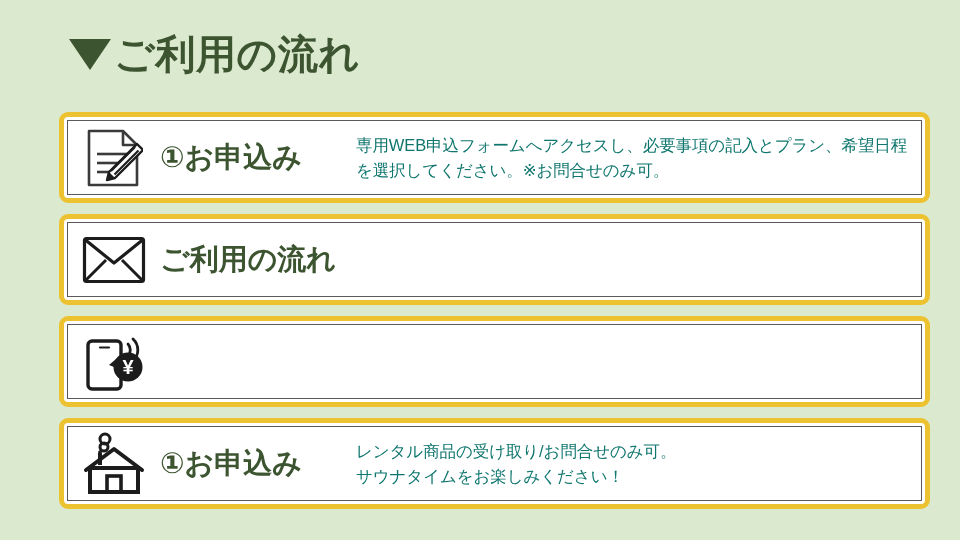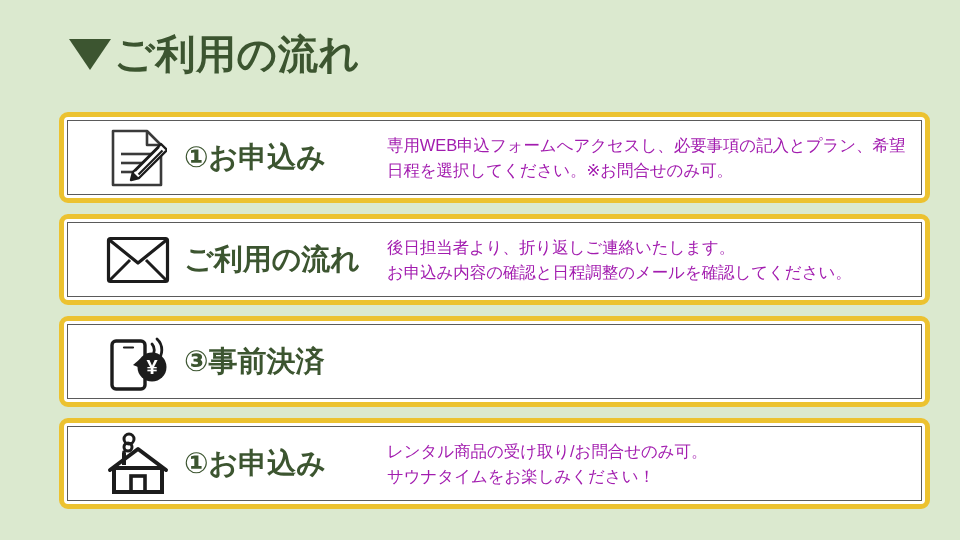--- a/index.html
+++ b/index.html
@@ -66,21 +66,21 @@
     position: relative;
   }
   .step-inner {
     box-sizing: border-box;
     width: 100%;
     height: 100%;
     border: 1px solid #5a5a5a;
     background: #ffffff;
     display: flex;
     align-items: center;
-    padding-left: 36px;
+    padding-left: 12px;
   }
   .step-icon {
     width: 68px;
     height: 66px;
     flex: none;
     display: flex;
     align-items: center;
     justify-content: center;
   }
   .step-icon svg { display: block; }
@@ -88,26 +88,26 @@
     color: #3c5530;
     font-size: 29px;
     font-weight: bold;
     line-height: 1;
     white-space: nowrap;
     margin-left: 12px;
     width: 192px;
     flex: none;
   }
   .step-body {
-    color: #a21caf;
+    color: #0f766e;
     font-size: 16.5px;
     line-height: 1.5;
     white-space: pre-line;
     flex: 1;
-    margin-left: 11px;
+    margin-left: 4px;
     letter-spacing: -0.1px;
   }
 </style>
 </head>
 <body>
 
 <div class="slide">
 
   <div class="page-title">
     <span class="title-marker"></span>
@@ -142,39 +142,36 @@
       <div class="step-inner">
         <div class="step-icon">
           <svg width="64" height="48" viewBox="0 0 64 48">
             <rect x="2.5" y="2.5" width="59" height="43" rx="2" fill="#ffffff" stroke="#1c1c1c" stroke-width="3.2"></rect>
             <path d="M3.5 4 L32 27 L60.5 4" fill="none" stroke="#1c1c1c" stroke-width="3.2" stroke-linejoin="round"></path>
             <path d="M3.5 44.5 L24 24" fill="none" stroke="#1c1c1c" stroke-width="3"></path>
             <path d="M60.5 44.5 L40 24" fill="none" stroke="#1c1c1c" stroke-width="3"></path>
           </svg>
         </div>
         <div class="step-heading">ご利用の流れ</div>
-        <div class="step-body">後日担当者より、折り返しご連絡いたします。
-お申込み内容の確認と日程調整のメールを確認してください。</div>
       </div>
     </div>
 
     <div class="step-card">
       <div class="step-inner">
         <div class="step-icon">
           <svg width="62" height="62" viewBox="0 0 62 62">
             <rect x="5" y="10" width="33" height="48" rx="4" fill="#ffffff" stroke="#1c1c1c" stroke-width="3.4"></rect>
             <line x1="17" y1="16.5" x2="26" y2="16.5" stroke="#1c1c1c" stroke-width="2.2" stroke-linecap="round"></line>
             <path d="M45 13 a9 9 0 0 1 0 12" fill="none" stroke="#1c1c1c" stroke-width="2.8" stroke-linecap="round"></path>
             <path d="M50 8 a15 15 0 0 1 0 22" fill="none" stroke="#1c1c1c" stroke-width="2.8" stroke-linecap="round"></path>
             <path d="M33 28 L26 34 L36 38 Z" fill="#1c1c1c"></path>
             <circle cx="45" cy="36" r="14.5" fill="#1c1c1c"></circle>
             <text x="45" y="43" font-family="'Liberation Sans', sans-serif" font-size="20" font-weight="bold" fill="#ffffff" text-anchor="middle">¥</text>
           </svg>
         </div>
-        <div class="step-heading">③事前決済</div>
       </div>
     </div>
 
     <div class="step-card">
       <div class="step-inner">
         <div class="step-icon">
           <svg width="62" height="64" viewBox="0 0 62 64">
             <circle cx="22" cy="7" r="5" fill="none" stroke="#1c1c1c" stroke-width="3"></circle>
             <circle cx="21" cy="15" r="4" fill="none" stroke="#1c1c1c" stroke-width="3"></circle>
             <path d="M17 20 V28" stroke="#1c1c1c" stroke-width="3.6" stroke-linecap="round"></path>

